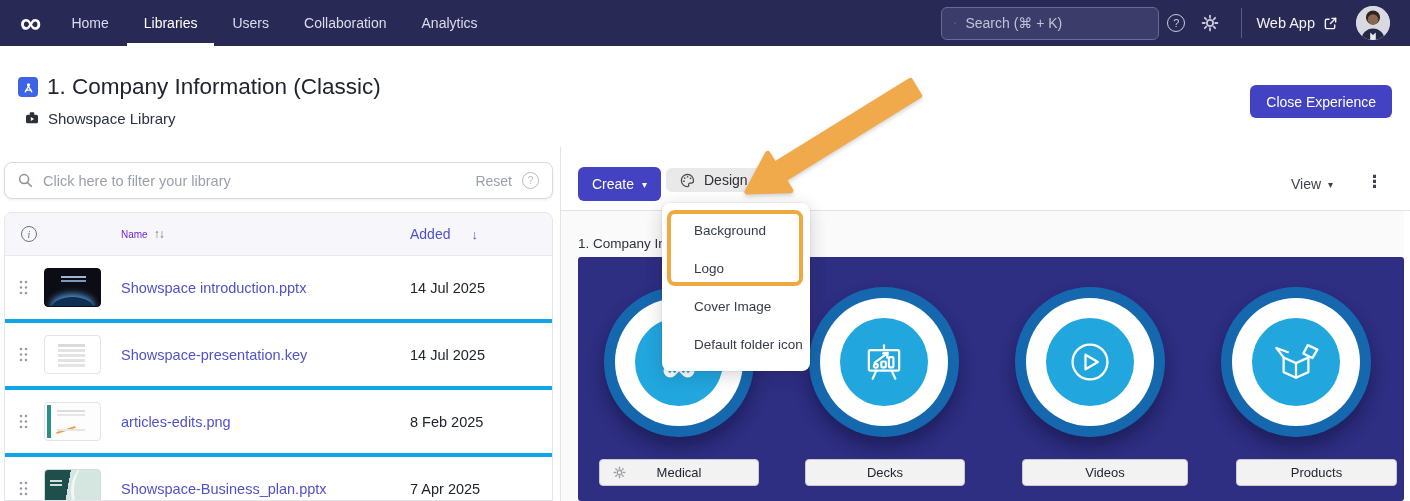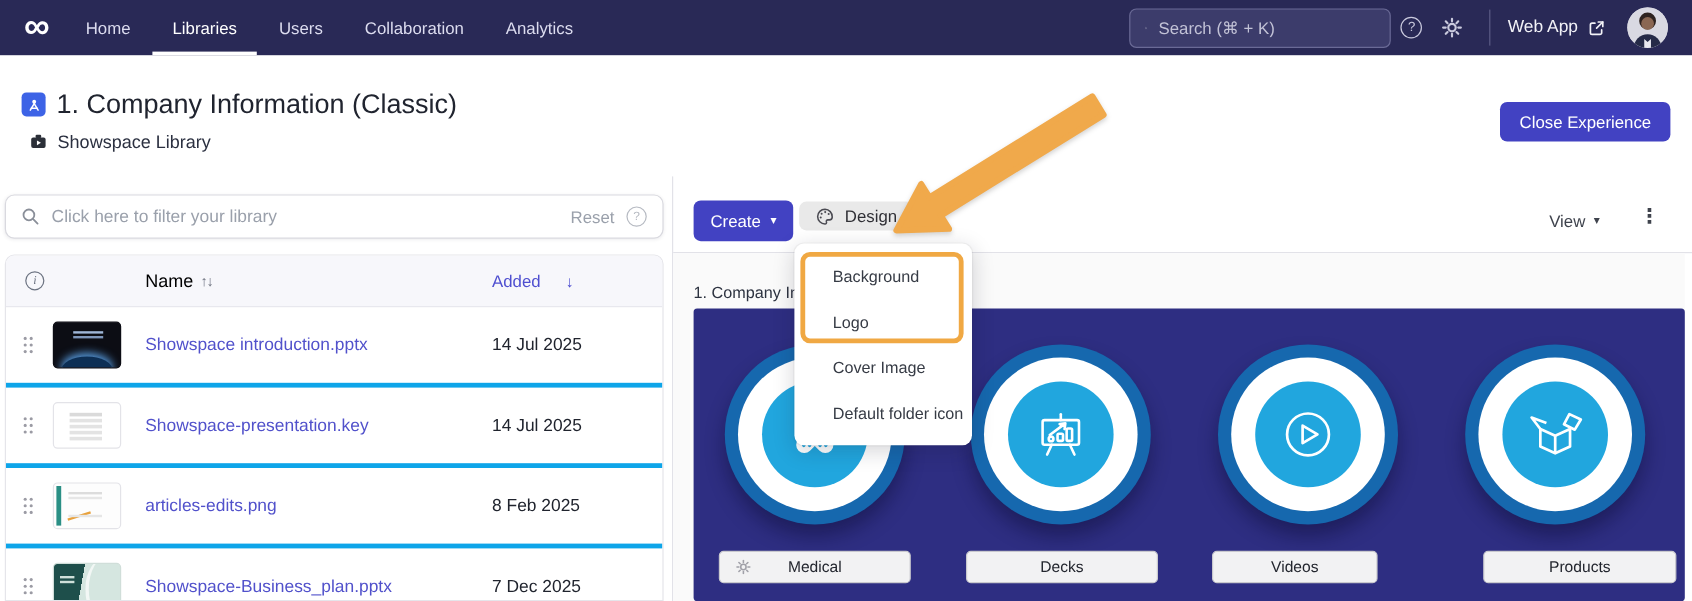--- a/index.html
+++ b/index.html
@@ -42,21 +42,21 @@
   .filter-card input::placeholder{color:#9aa0ab}
   .reset-label{font-size:14px;color:#9aa0ab;cursor:pointer}
   .circle-q-gray{width:17px;height:17px;border:1.5px solid #b6bac2;border-radius:50%;color:#b6bac2;font-size:10px;display:flex;align-items:center;justify-content:center;cursor:pointer}
 
   
   .table-card{position:absolute;left:4px;top:212px;width:549px;height:289px;border:1px solid #E5E5EA;border-radius:8px 8px 0 0;background:#fff;overflow:hidden}
   .t-head{height:43px;background:#F7F7FB;border-bottom:1px solid #E8E8EE;display:flex;align-items:center}
   .col-lead{width:116px;display:flex;align-items:center;padding-left:16px;flex:none}
   .col-name{flex:1;display:flex;align-items:center;gap:6px}
   .col-added{width:142px;flex:none;display:flex;align-items:center;gap:21px}
-  .th-name{font-size:15px;color:#000000}
+  .th-name{font-size:10px;color:#6d28d9}
   .sort-both{font-size:12px;color:#6f7480;letter-spacing:-1px}
   .th-added{font-size:14px;color:#4F4FD0}
   .sort-down{font-size:13px;color:#4F4FD0}
   .info-circle{width:16px;height:16px;border:1.3px solid #6b7280;border-radius:50%;color:#6b7280;font-size:10px;display:flex;align-items:center;justify-content:center;font-style:italic;font-family:"Liberation Serif",serif}
   .t-row{height:67px;display:flex;align-items:center;border-bottom:4px solid #0ea5e9}
   .row-lead{width:116px;flex:none;display:flex;align-items:center;padding-left:12px;gap:14px}
   .drag{cursor:grab;display:flex;padding:4px 2px}
   .file-link{font-size:14.5px;color:#5151CB;cursor:pointer;text-decoration:none}
   .date-cell{font-size:14.5px;color:#20242e}
 
@@ -293,21 +293,21 @@
                 <circle cx="7" cy="13" r="1.3"></circle>
               </g>
             </svg>
           </span>
         <span class="thumb thumb-plan"></span>
       </div>
       <div class="col-name">
           <a class="file-link">Showspace-Business_plan.pptx</a>
         </div>
       <div class="col-added">
-          <span class="date-cell">7 Dec 2025</span>
+          <span class="date-cell">7 Apr 2025</span>
         </div>
     </div>
   </div>
 
   <button class="btn-create">
     <span>Create</span>
       <span class="caret">▾</span>
   </button>
   <button class="btn-design">
     <svg width="17" height="17" viewBox="0 0 20 20" fill="none" stroke="#4a4a52" stroke-width="1.5">
@@ -410,21 +410,21 @@
           <line x1="3.8" y1="9" x2="1.6" y2="9"></line>
           <line x1="5.3" y1="5.3" x2="3.8" y2="3.8"></line>
           <line x1="9" y1="3.8" x2="9" y2="1.6"></line>
           <line x1="12.7" y1="5.3" x2="14.2" y2="3.8"></line>
       </svg>
       <span>Medical</span>
     </button>
     <button class="folder-btn" style="left:227px;width:160px">
         <span>Decks</span>
       </button>
-    <button class="folder-btn" style="left:432px;width:138px">
+    <button class="folder-btn" style="left:444px;width:166px">
         <span>Videos</span>
       </button>
     <button class="folder-btn" style="left:658px;width:161px">
         <span>Products</span>
       </button>
   </div>
 
   <div class="menu">
     <div class="menu-item">Background</div>
     <div class="menu-item">Logo</div>

